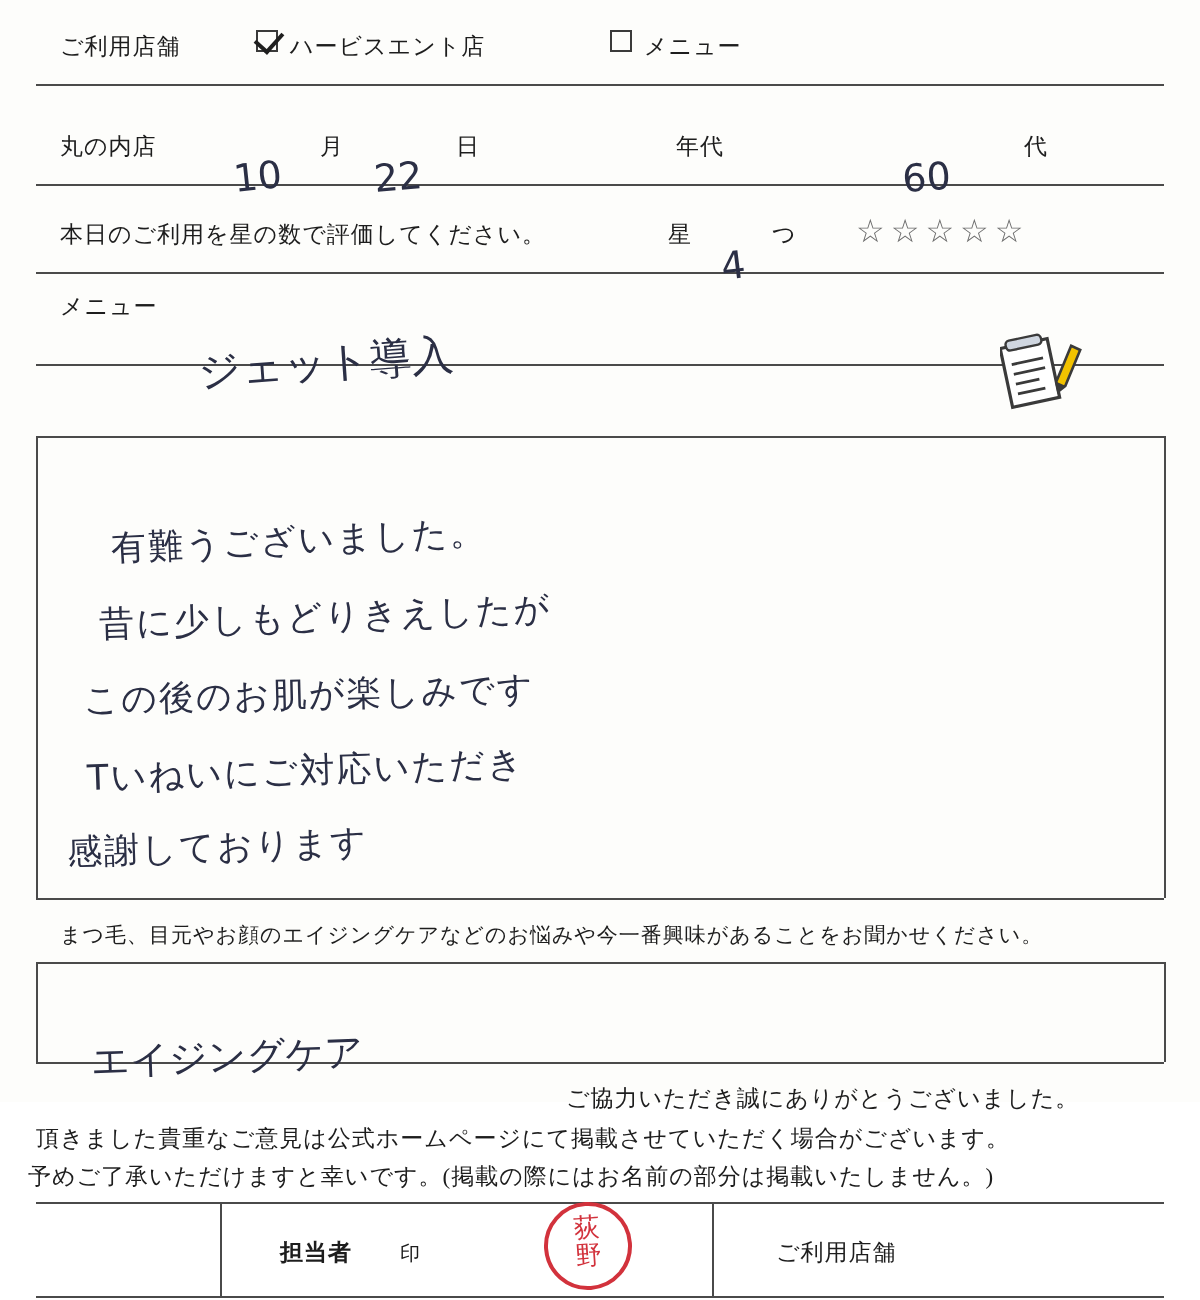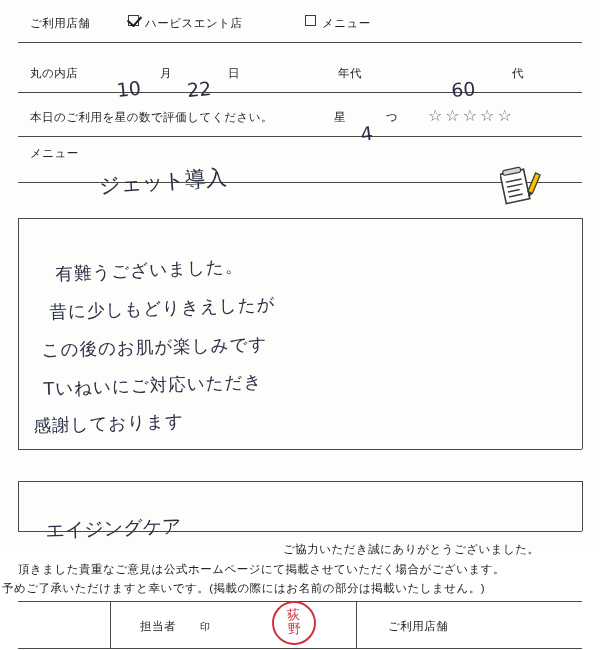--- a/index.html
+++ b/index.html
@@ -179,27 +179,28 @@
     </svg>
   </div>
 
 
   <div class="hand body" style="left:56px;  top:262px; transform:rotate(-2.5deg);">有難うございました。</div>
   <div class="hand body" style="left:50px;  top:300px; transform:rotate(-2deg);">昔に少しもどりきえしたが</div>
   <div class="hand body" style="left:42px;  top:338px; transform:rotate(-1.5deg);">この後のお肌が楽しみです</div>
   <div class="hand body" style="left:44px;  top:377px; transform:rotate(-2deg);">Tいねいにご対応いただき</div>
   <div class="hand body" style="left:34px;  top:414px; transform:rotate(-2deg);">感謝しております</div>
 
+  <div class="label small" style="left:30px; top:461px;">まつ毛、目元やお顔のエイジングケアなどのお悩みや今一番興味があることをお聞かせください。</div>
   <div class="hand" style="left:46px; top:518px; font-size:19px; transform:rotate(-2deg);">エイジングケア</div>
 
   <div class="label" style="left:283px; top:542px;">ご協力いただき誠にありがとうございました。</div>
   <div class="label" style="left:18px; top:562px;">頂きました貴重なご意見は公式ホームページにて掲載させていただく場合がございます。</div>
-  <div class="label" style="left:2px; top:581px;">予めご了承いただけますと幸いです。(掲載の際にはお名前の部分は掲載いたしません。)</div>
-
-  <div class="label" style="left:140px; top:619px;">担当者</div>
+  <div class="label" style="left:14px; top:581px;font-family:Liberation Serif, serif;">予めご了承いただけますと幸いです。(掲載の際にはお名前の部分は掲載いたしません。)</div>
+
+  <div class="label" style="left:140px; top:619px;font-weight:bold;">担当者</div>
   <div class="label" style="left:200px; top:620px; font-size:10px;">印</div>
 
   <div class="seal" style="left:272px; top:601px;">
     <span>荻</span>
     <span>野</span>
   </div>
 
   <div class="label" style="left:388px; top:619px;">ご利用店舗</div>
 
 </div>

